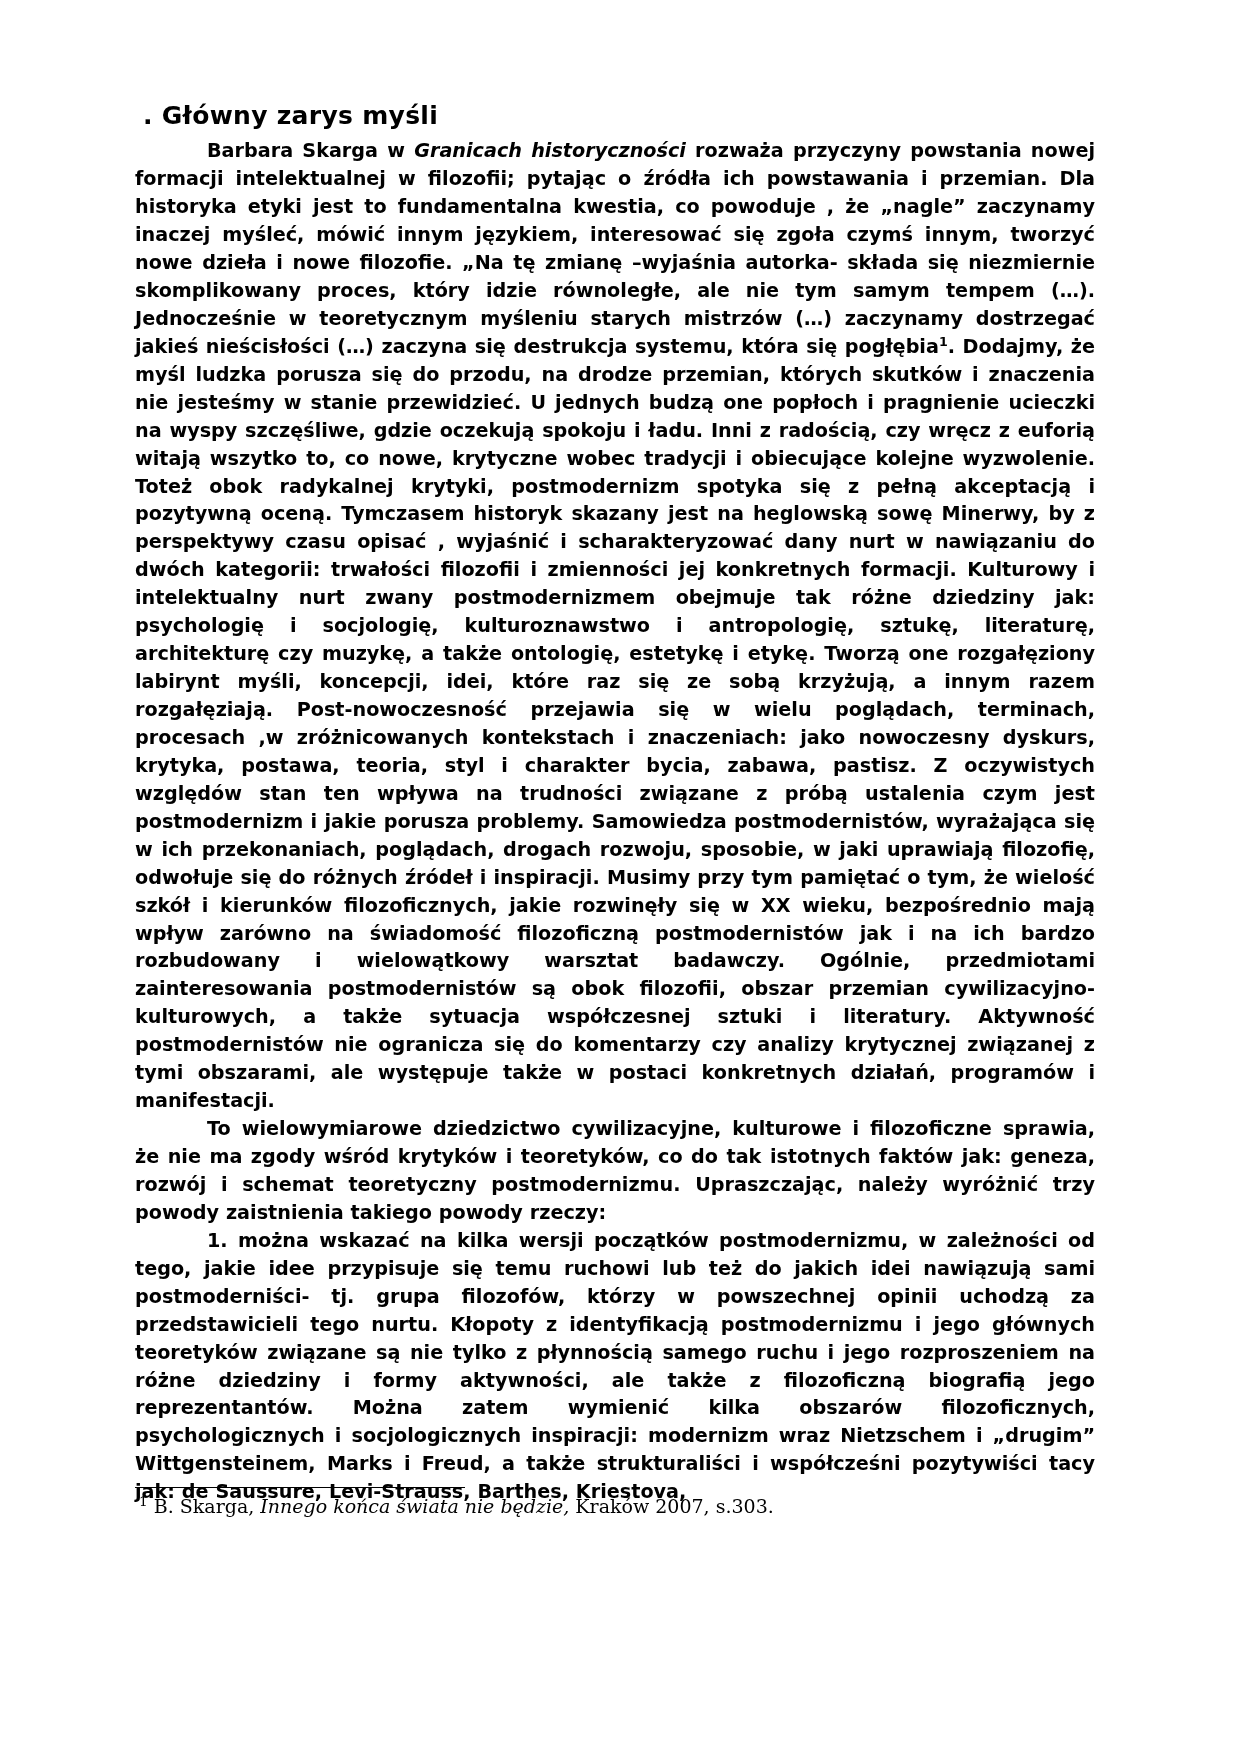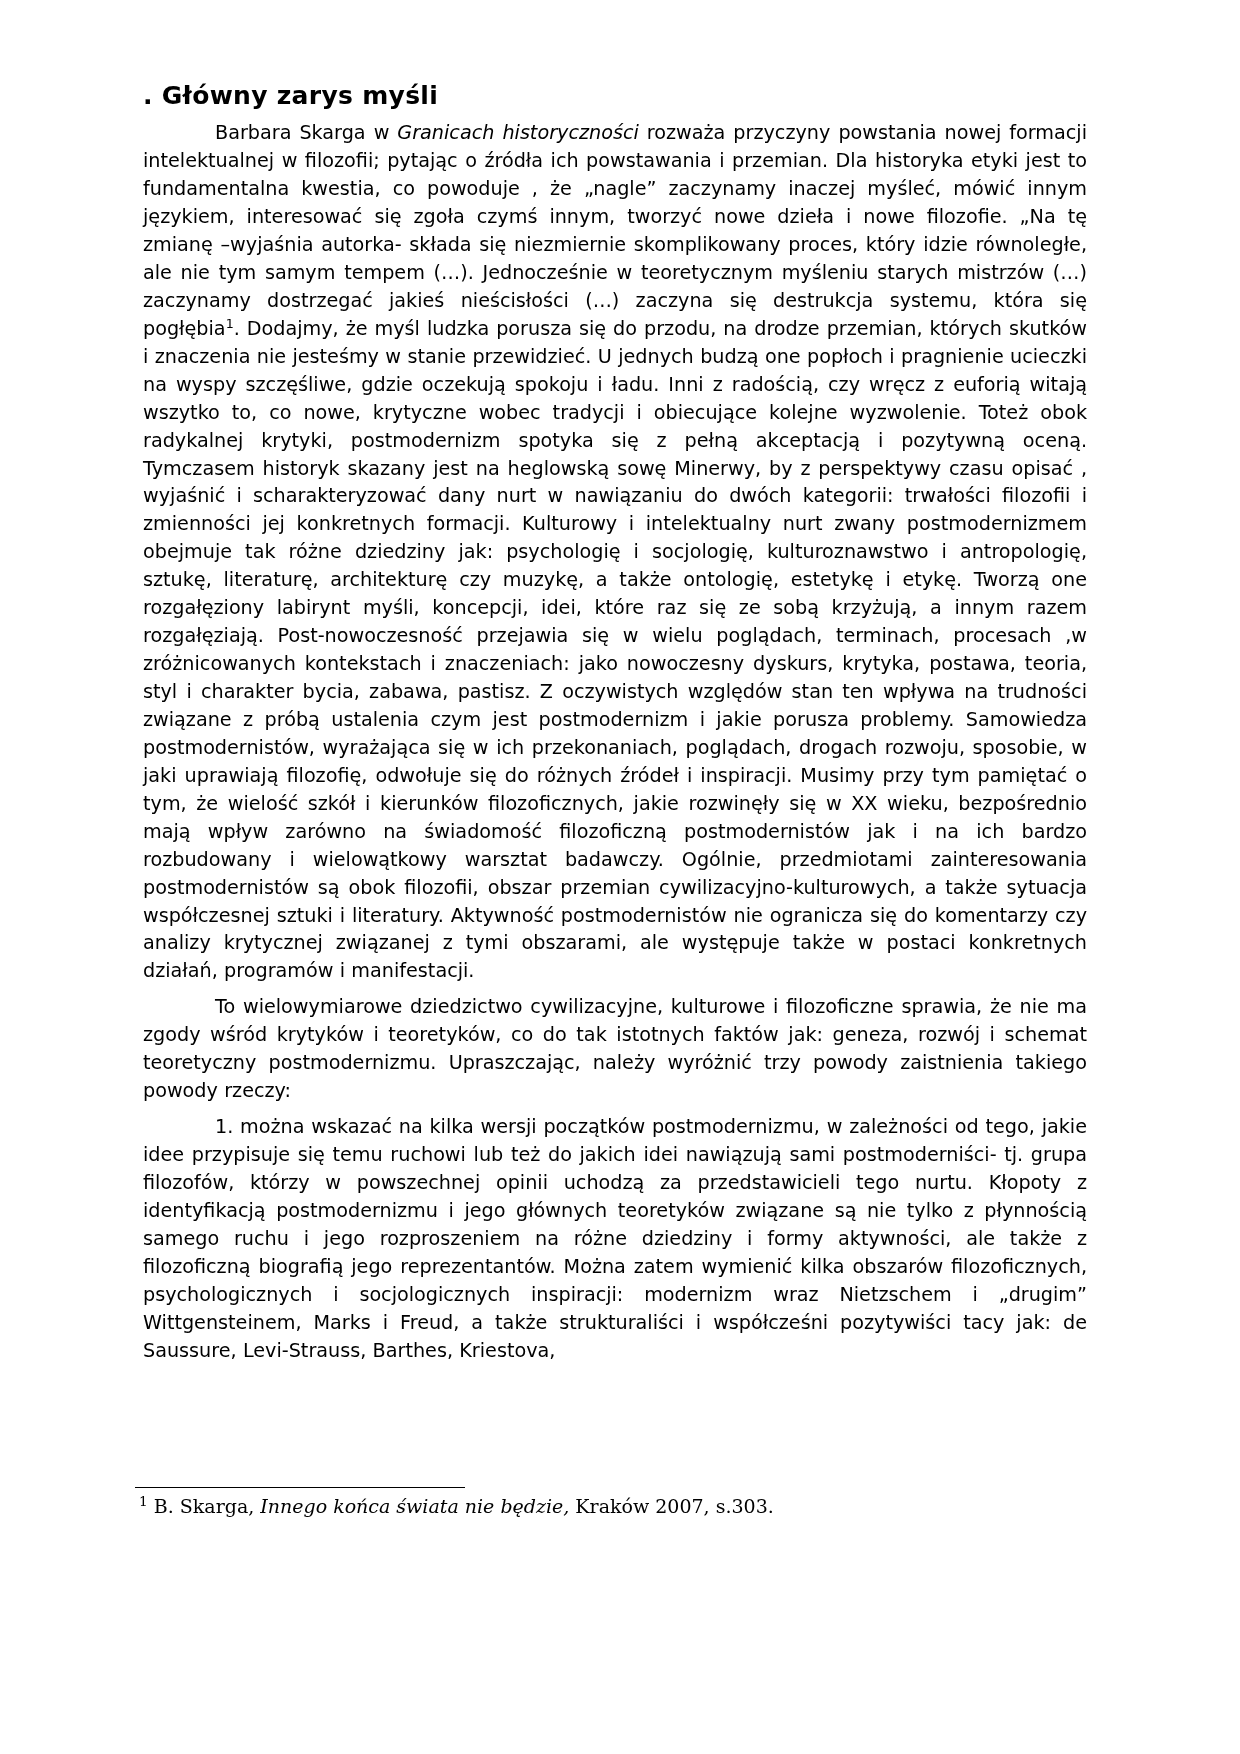--- a/index.html
+++ b/index.html
@@ -7,38 +7,39 @@
     padding: 0;
     background: #ffffff;
   }
   .page {
     position: relative;
     width: 1240px;
     height: 1754px;
     margin: 0 auto;
     background: #ffffff;
     box-sizing: border-box;
-    padding: 80px 145px 40px 135px;
+    padding: 100px 145px 40px 135px;
     font-family: "DejaVu Sans", sans-serif;
     color: #000000;
   }
   .doc-title {
     font-size: 25px;
     font-weight: bold;
     letter-spacing: 0.3px;
     margin: 0 0 6px 8px;
     line-height: 1.25;
   }
   .body-text {
     font-size: 19.2px;
     line-height: 1.455;
     text-align: justify;
     text-justify: inter-word;
-    margin: 8px;
+    margin: 0;
     word-spacing: 0.2px;
+    font-weight: bold;
   }
   .body-text.indent {
     text-indent: 72px;
   }
   .para + .para {
     margin-top: 0;
   }
   em {
     font-style: italic;
   }

